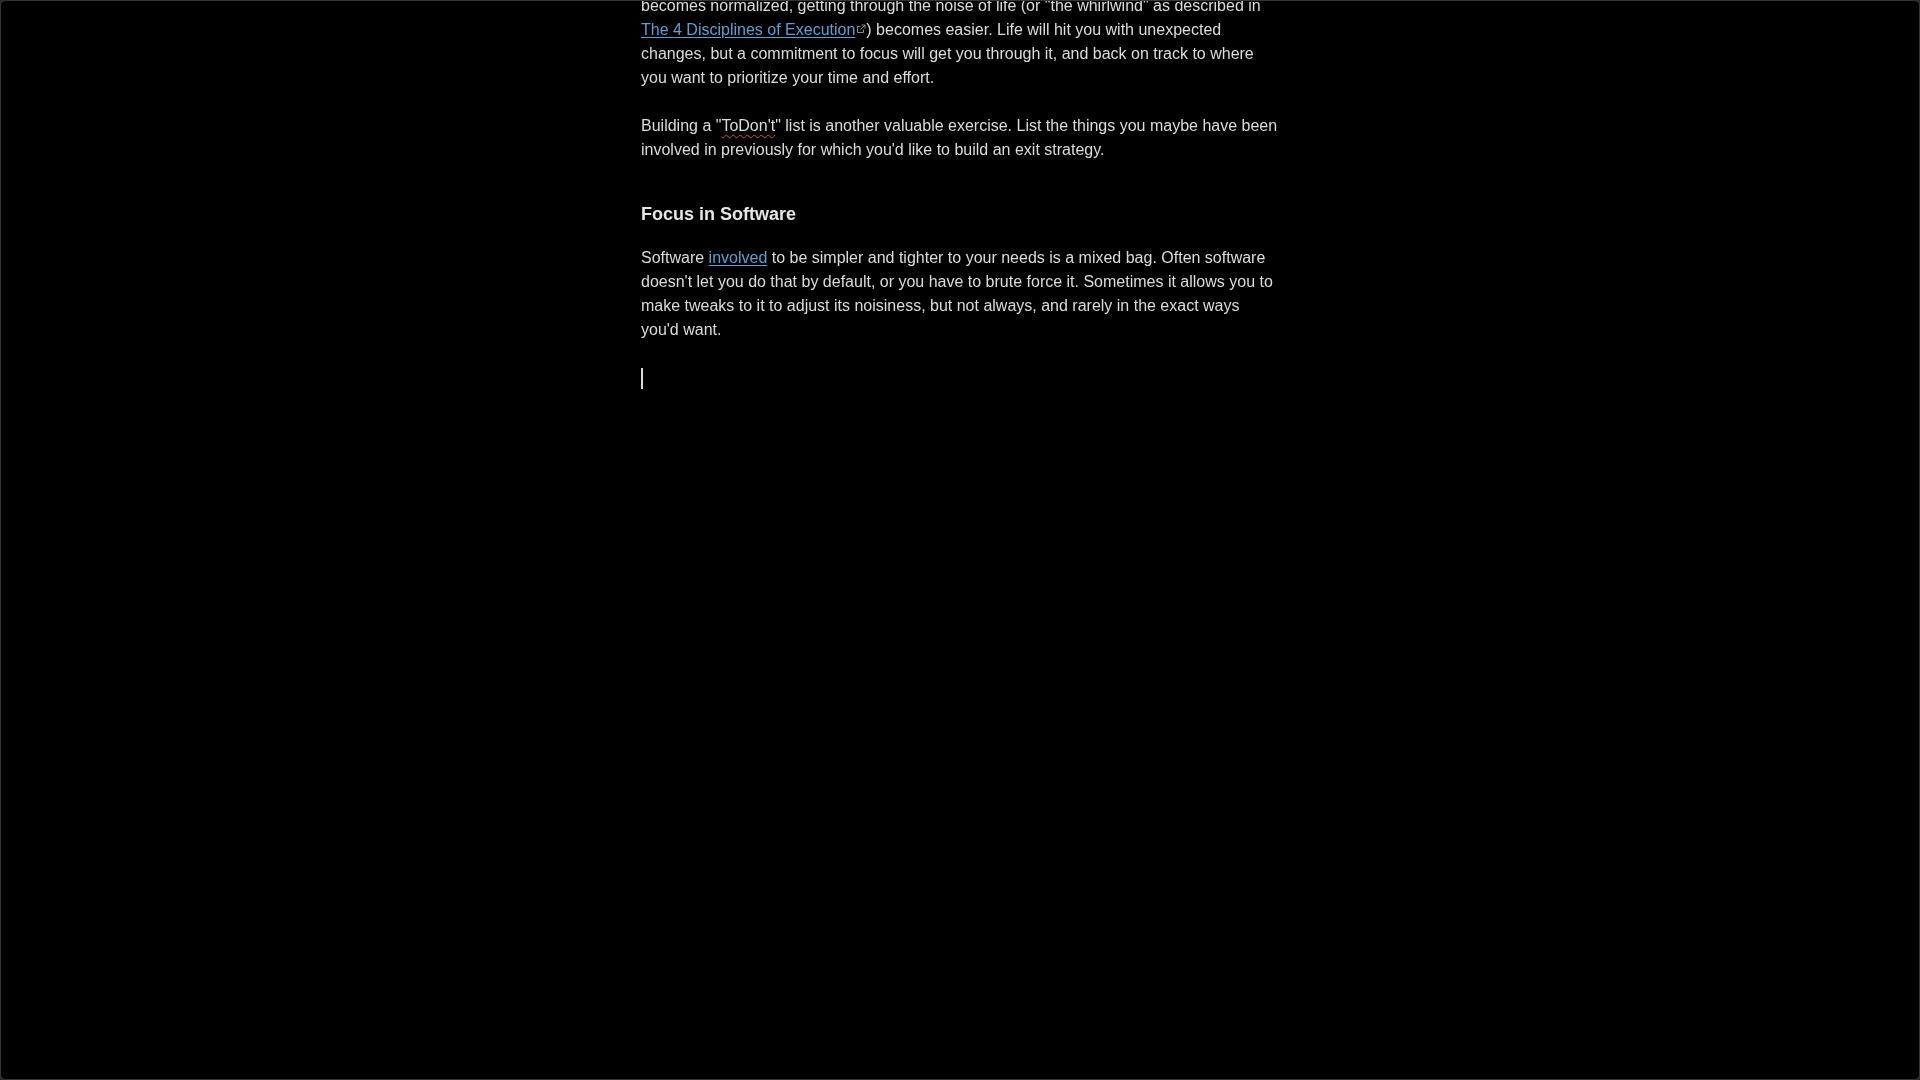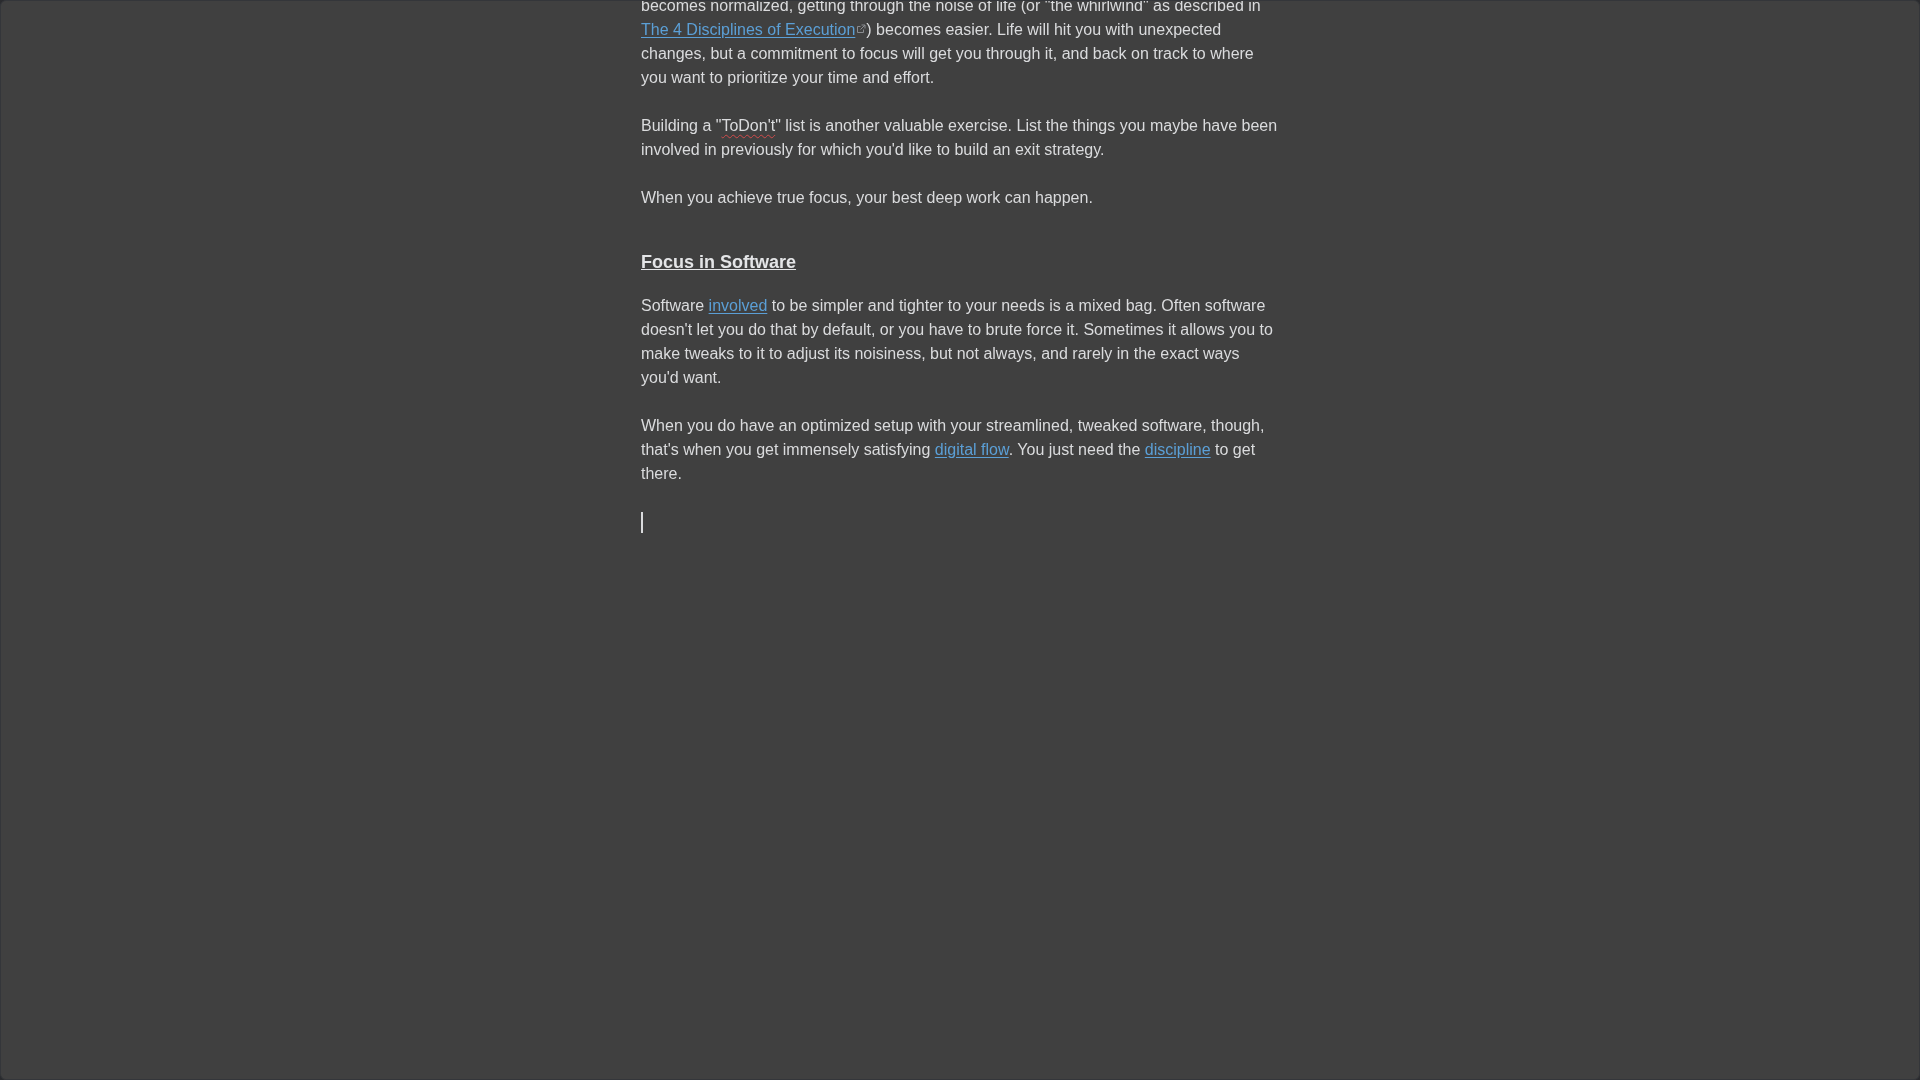--- a/index.html
+++ b/index.html
@@ -8,21 +8,21 @@
       width: 1920px;
       height: 1080px;
       overflow: hidden;
       background: #2a2b2e;
     }
     .window {
       position: absolute;
       left: 0; top: 0;
       width: 1918px;
       height: 1078px;
-      background: #404040;
+      background: #000000;
       border: 1px solid #34363a;
       border-radius: 6px;
       overflow: hidden;
     }
     .editor {
       position: absolute;
       left: 640px;
       top: -7px;
       width: 640px;
       font-family: "Liberation Sans", sans-serif;
@@ -33,21 +33,20 @@
     .editor p {
       margin: 0 0 24px 0;
     }
     .editor h3 {
       font-family: "Liberation Sans", sans-serif;
       font-size: 18px;
       font-weight: bold;
       color: #e4e5e7;
       margin: 38px 0 18px 0;
       line-height: 28px;
-      text-decoration: underline;
     }
     .link {
       color: #5b9fd6;
       text-decoration: underline;
       text-underline-offset: 2px;
       cursor: pointer;
     }
     .ext-icon {
       display: inline-block;
       width: 10px;
@@ -79,26 +78,24 @@
 <div class="window">
   <div class="editor">
 
     <p><span>becomes normalized, getting through the noise of life (or "the whirlwind" as described in </span><span class="link"><span>The 4 Disciplines of Execution</span><svg class="ext-icon" viewBox="0 0 10 10">
             <path d="M1.5 2.5 H4.5 M1.5 2.5 V8.5 H7.5 V5.5" fill="none" stroke="#8a8c90" stroke-width="1"></path>
             <path d="M5.5 1 H9 V4.5 M9 1 L4.5 5.5" fill="none" stroke="#8a8c90" stroke-width="1"></path>
           </svg></span><span>) becomes easier. Life will hit you with unexpected changes, but a commitment to focus will get you through it, and back on track to where you want to prioritize your time and effort.</span></p>
 
     <p><span>Building a "</span><span class="misspelled">ToDon't</span><span>" list is another valuable exercise. List the things you maybe have been involved in previously for which you'd like to build an exit strategy.</span></p>
 
-    <p>When you achieve true focus, your best deep work can happen.</p>
 
     <h3>Focus in Software</h3>
 
     <p><span>Software </span><span class="link">involved</span><span> to be simpler and tighter to your needs is a mixed bag. Often software doesn't let you do that by default, or you have to brute force it. Sometimes it allows you to make tweaks to it to adjust its noisiness, but not always, and rarely in the exact ways you'd want.</span></p>
 
-    <p><span>When you do have an optimized setup with your streamlined, tweaked software, though, that's when you get immensely satisfying </span><span class="link">digital flow</span><span>. You just need the </span><span class="link">discipline</span><span> to get there.</span></p>
 
     <div class="cursor-line">
       <div class="cursor"></div>
     </div>
 
   </div>
 </div>
 
 </body></html>

